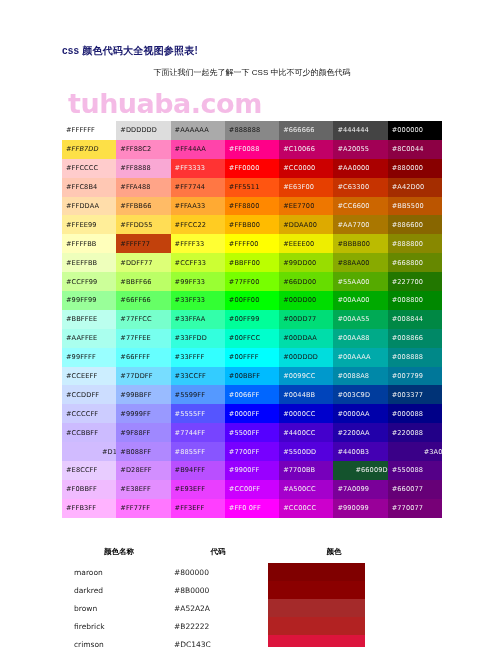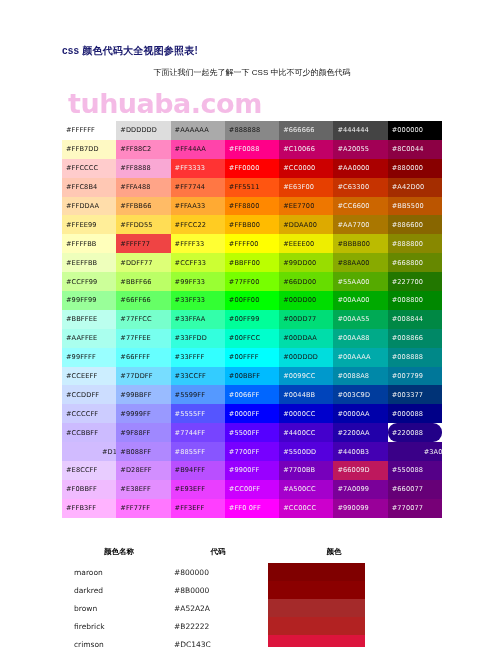--- a/index.html
+++ b/index.html
@@ -123,21 +123,21 @@
         <tr>
           <td style="background: rgb(255, 255, 255); color: rgb(21, 21, 21); width: 14.2857%;">#FFFFFF</td>
           <td style="background: rgb(221, 221, 221); color: rgb(21, 21, 21); width: 14.2857%;">#DDDDDD</td>
           <td style="background: rgb(170, 170, 170); color: rgb(21, 21, 21); width: 14.2857%;">#AAAAAA</td>
           <td style="background: rgb(136, 136, 136); color: rgb(21, 21, 21); width: 14.2857%;">#888888</td>
           <td style="background: rgb(102, 102, 102); color: rgb(242, 242, 242); width: 14.2857%;">#666666</td>
           <td style="background: rgb(68, 68, 68); color: rgb(242, 242, 242); width: 14.2857%;">#444444</td>
           <td style="background: rgb(0, 0, 0); color: rgb(242, 242, 242); width: 14.2857%;">#000000</td>
         </tr>
         <tr>
-          <td style="background: #fef9c3; color: rgb(21, 21, 21); width: 14.2857%;">#FFB7DD</td>
+          <td style="background: #fde047; color: rgb(21, 21, 21); width: 14.2857%; font-style: italic;">#FFB7DD</td>
           <td style="background: rgb(255, 136, 194); color: rgb(21, 21, 21); width: 14.2857%;">#FF88C2</td>
           <td style="background: rgb(255, 68, 170); color: rgb(21, 21, 21); width: 14.2857%;">#FF44AA</td>
           <td style="background: rgb(255, 0, 136); color: rgb(242, 242, 242); width: 14.2857%;">#FF0088</td>
           <td style="background: rgb(193, 0, 102); color: rgb(242, 242, 242); width: 14.2857%;">#C10066</td>
           <td style="background: rgb(162, 0, 85); color: rgb(242, 242, 242); width: 14.2857%;">#A20055</td>
           <td style="background: rgb(140, 0, 68); color: rgb(242, 242, 242); width: 14.2857%;">#8C0044</td>
         </tr>
         <tr>
           <td style="background: rgb(255, 204, 204); color: rgb(21, 21, 21); width: 14.2857%; margin-left: 24px;">#FFCCCC</td>
           <td style="background: #f9a8d4; color: rgb(21, 21, 21); width: 14.2857%;">#FF8888</td>
@@ -169,21 +169,21 @@
           <td style="background: rgb(255, 238, 153); color: rgb(21, 21, 21); width: 14.2857%;">#FFEE99</td>
           <td style="background: rgb(255, 221, 85); color: rgb(21, 21, 21); width: 14.2857%;">#FFDD55</td>
           <td style="background: rgb(255, 204, 34); color: rgb(21, 21, 21); width: 14.2857%;">#FFCC22</td>
           <td style="background: rgb(255, 187, 0); color: rgb(21, 21, 21); width: 14.2857%;">#FFBB00</td>
           <td style="background: rgb(221, 170, 0); color: rgb(21, 21, 21); width: 14.2857%;">#DDAA00</td>
           <td style="background: rgb(170, 119, 0); color: rgb(242, 242, 242); width: 14.2857%;">#AA7700</td>
           <td style="background: rgb(136, 102, 0); color: rgb(242, 242, 242); width: 14.2857%;">#886600</td>
         </tr>
         <tr>
           <td style="background: rgb(255, 255, 187); color: rgb(21, 21, 21); width: 14.2857%;">#FFFFBB</td>
-          <td style="background: #ef4444; color: rgb(21, 21, 21); width: 14.2857%;">#FFFF77</td>
+          <td style="background: #c2410c; color: rgb(21, 21, 21); width: 14.2857%;">#FFFF77</td>
           <td style="background: rgb(255, 255, 51); color: rgb(21, 21, 21); width: 14.2857%;">#FFFF33</td>
           <td style="background: rgb(255, 255, 0); color: rgb(21, 21, 21); width: 14.2857%;">#FFFF00</td>
           <td style="background: rgb(238, 238, 0); color: rgb(21, 21, 21); width: 14.2857%;">#EEEE00</td>
           <td style="background: rgb(187, 187, 0); color: rgb(21, 21, 21); width: 14.2857%;">#BBBB00</td>
           <td style="background: rgb(136, 136, 0); color: rgb(242, 242, 242); width: 14.2857%;">#888800</td>
         </tr>
         <tr>
           <td style="background: rgb(238, 255, 187); color: rgb(21, 21, 21); width: 14.2857%;">#EEFFBB</td>
           <td style="background: rgb(221, 255, 119); color: rgb(21, 21, 21); width: 14.2857%;">#DDFF77</td>
           <td style="background: rgb(204, 255, 51); color: rgb(21, 21, 21); width: 14.2857%;">#CCFF33</td>
@@ -264,38 +264,38 @@
           <td style="background: rgb(0, 0, 170); color: rgb(242, 242, 242); width: 14.2857%;">#0000AA</td>
           <td style="background: rgb(0, 0, 136); color: rgb(242, 242, 242); width: 14.2857%;">#000088</td>
         </tr>
         <tr>
           <td style="background: rgb(204, 187, 255); color: rgb(21, 21, 21); width: 14.2857%;">#CCBBFF</td>
           <td style="background: rgb(159, 136, 255); color: rgb(21, 21, 21); width: 14.2857%;">#9F88FF</td>
           <td style="background: rgb(119, 68, 255); color: rgb(242, 242, 242); width: 14.2857%;">#7744FF</td>
           <td style="background: rgb(85, 0, 255); color: rgb(242, 242, 242); width: 14.2857%;">#5500FF</td>
           <td style="background: rgb(68, 0, 204); color: rgb(242, 242, 242); width: 14.2857%;">#4400CC</td>
           <td style="background: rgb(34, 0, 170); color: rgb(242, 242, 242); width: 14.2857%;">#2200AA</td>
-          <td style="background: rgb(34, 0, 136); color: rgb(242, 242, 242); width: 14.2857%; border-radius: 9px;">#220088</td>
+          <td style="background: rgb(34, 0, 136); color: rgb(242, 242, 242); width: 14.2857%;">#220088</td>
         </tr>
         <tr>
           <td style="background: rgb(209, 187, 255); color: rgb(21, 21, 21); width: 14.2857%; padding-left: 40px;">#D1BBFF</td>
           <td style="background: rgb(176, 136, 255); color: rgb(21, 21, 21); width: 14.2857%;">#B088FF</td>
           <td style="background: rgb(136, 85, 255); color: rgb(242, 242, 242); width: 14.2857%;">#8855FF</td>
           <td style="background: rgb(119, 0, 255); color: rgb(242, 242, 242); width: 14.2857%;">#7700FF</td>
           <td style="background: rgb(85, 0, 221); color: rgb(242, 242, 242); width: 14.2857%;">#5500DD</td>
           <td style="background: rgb(68, 0, 179); color: rgb(242, 242, 242); width: 14.2857%;">#4400B3</td>
           <td style="background: rgb(58, 0, 136); color: rgb(242, 242, 242); width: 14.2857%; padding-left: 36px;">#3A0088</td>
         </tr>
         <tr>
           <td style="background: rgb(232, 204, 255); color: rgb(21, 21, 21); width: 14.2857%;">#E8CCFF</td>
           <td style="background: rgb(210, 142, 255); color: rgb(21, 21, 21); width: 14.2857%;">#D28EFF</td>
           <td style="background: rgb(185, 79, 255); color: rgb(21, 21, 21); width: 14.2857%;">#B94FFF</td>
           <td style="background: rgb(153, 0, 255); color: rgb(242, 242, 242); width: 14.2857%;">#9900FF</td>
           <td style="background: rgb(119, 0, 187); color: rgb(242, 242, 242); width: 14.2857%;">#7700BB</td>
-          <td style="background: #be185d; color: rgb(242, 242, 242); width: 14.2857%;">#66009D</td>
+          <td style="background: #14532d; color: rgb(242, 242, 242); width: 14.2857%; text-align: right;">#66009D</td>
           <td style="background: rgb(85, 0, 136); color: rgb(242, 242, 242); width: 14.2857%;">#550088</td>
         </tr>
         <tr>
           <td style="background: rgb(240, 187, 255); color: rgb(21, 21, 21); width: 14.2857%;">#F0BBFF</td>
           <td style="background: rgb(227, 142, 255); color: rgb(21, 21, 21); width: 14.2857%;">#E38EFF</td>
           <td style="background: rgb(233, 62, 255); color: rgb(21, 21, 21); width: 14.2857%;">#E93EFF</td>
           <td style="background: rgb(204, 0, 255); color: rgb(242, 242, 242); width: 14.2857%;">#CC00FF</td>
           <td style="background: rgb(165, 0, 204); color: rgb(242, 242, 242); width: 14.2857%;">#A500CC</td>
           <td style="background: rgb(122, 0, 153); color: rgb(242, 242, 242); width: 14.2857%;">#7A0099</td>
           <td style="background: rgb(102, 0, 119); color: rgb(242, 242, 242); width: 14.2857%;">#660077</td>

